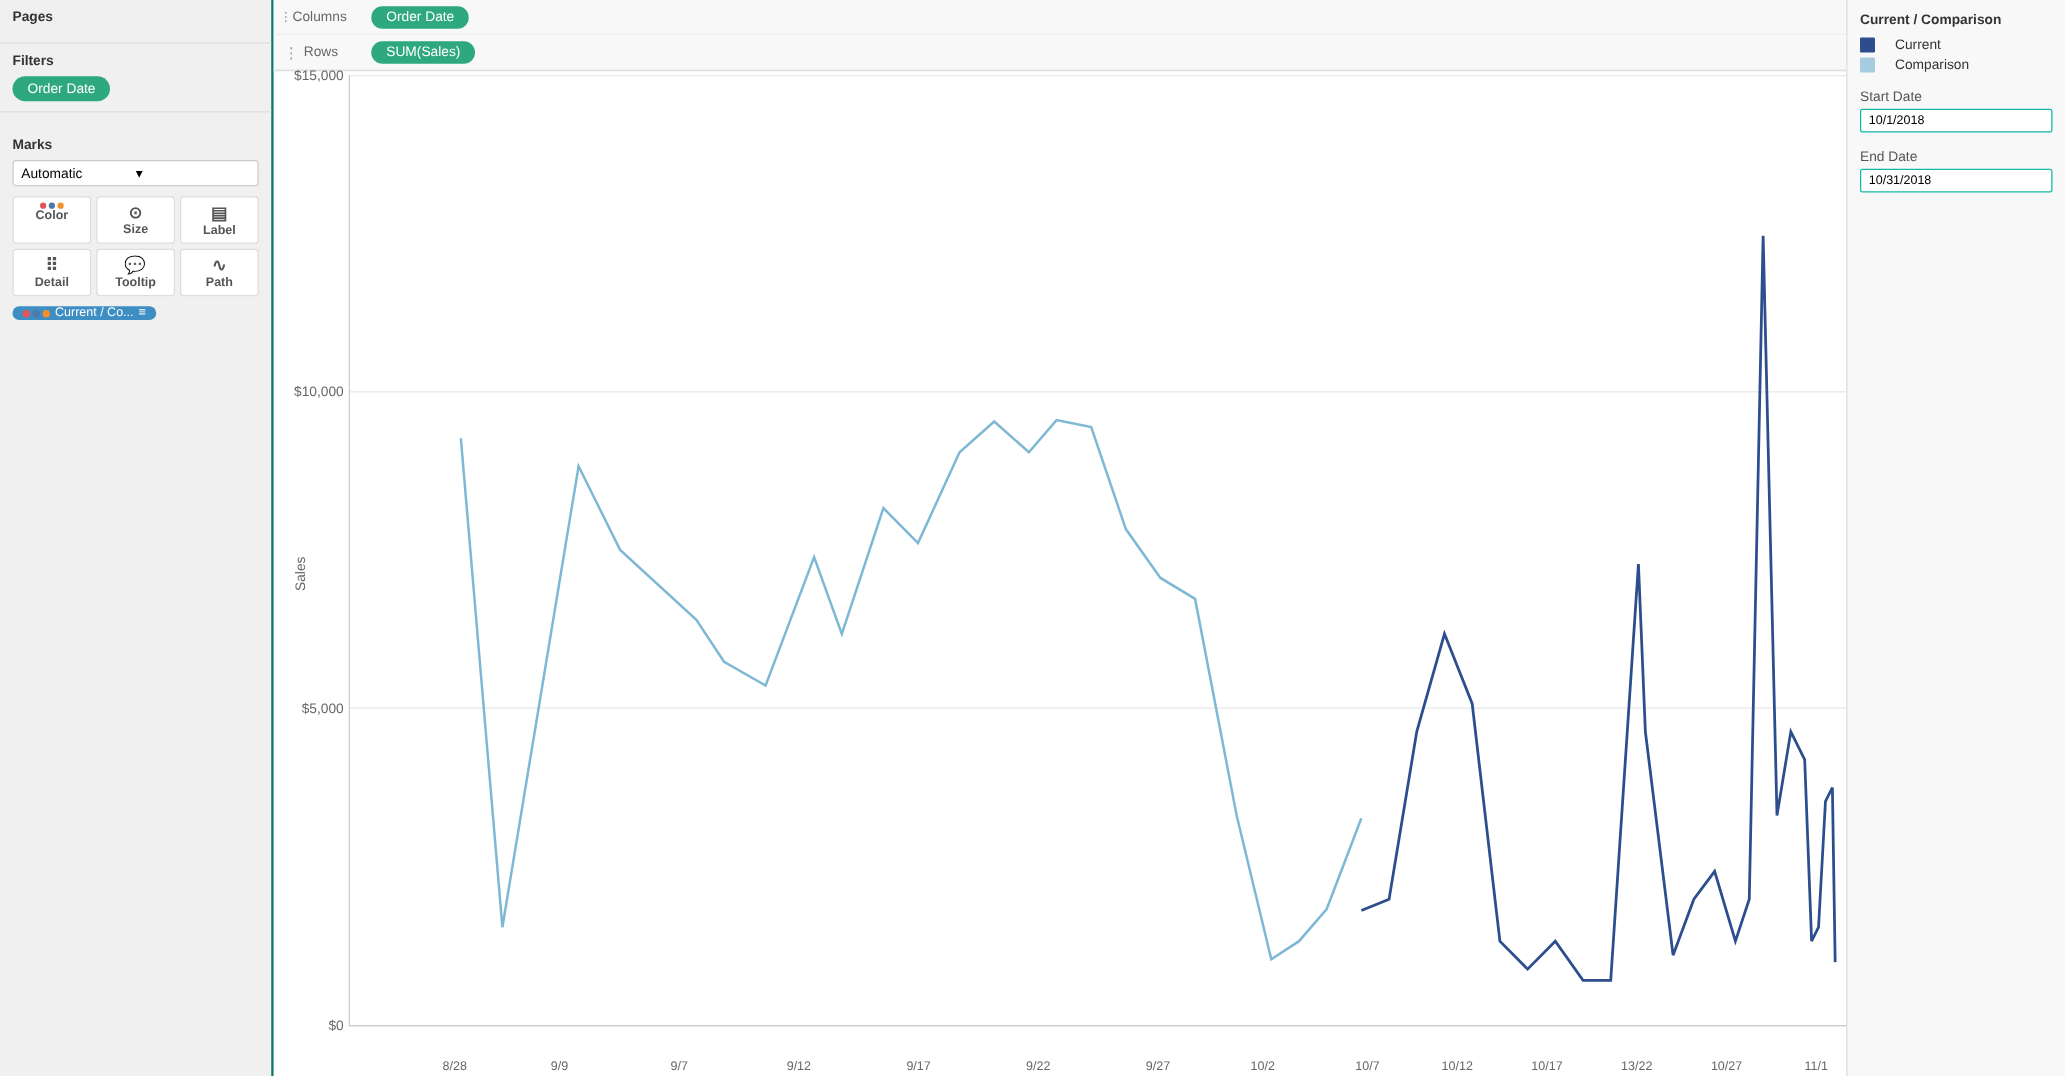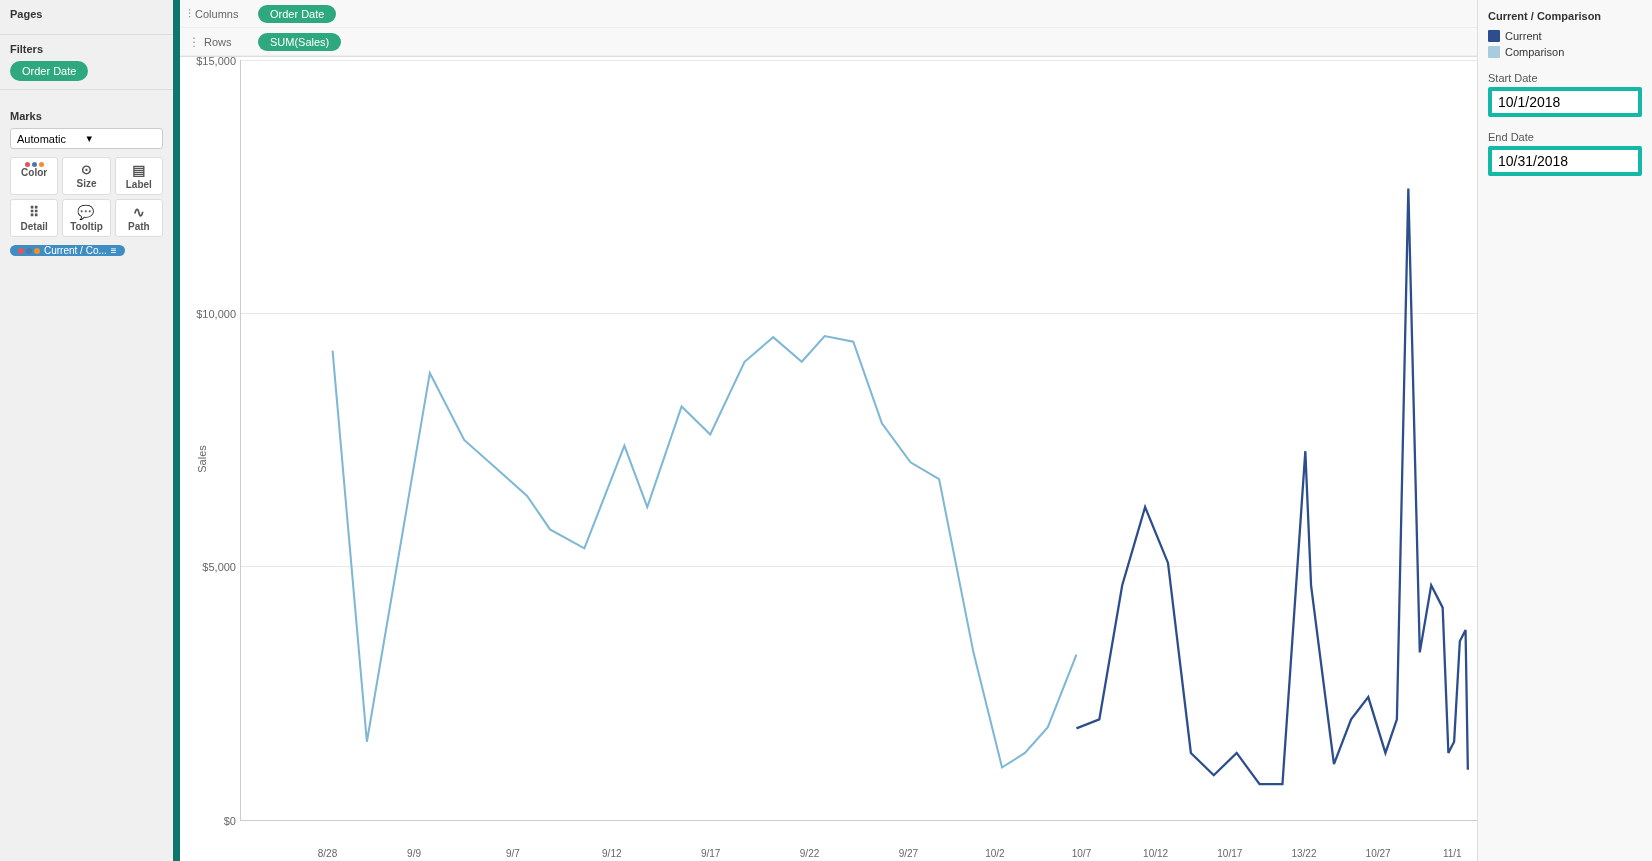--- a/index.html
+++ b/index.html
@@ -1,22 +1,22 @@
 <!DOCTYPE html>
 <html><head>
   <meta charset="utf-8">
   <style>
     * { box-sizing: border-box; margin: 0; padding: 0; }
     body { font-family: 'Segoe UI', Arial, sans-serif; font-size: 12px; background: #f5f5f5; display: flex; height: 861px; overflow: hidden; }
 
     
     .sidebar {
-      width: 180px;
+      width: 219px;
       background: #f0f0f0;
-      border-right: 7px solid #0f766e;
+      border-right: 2px solid #0f766e;
       display: flex;
       flex-direction: column;
       flex-shrink: 0;
     }
     .sidebar-section {
       padding: 8px 10px;
       border-bottom: 1px solid #ddd;
     }
     .sidebar-section-title {
       font-size: 11px;
@@ -209,43 +209,43 @@
     }
     .legend-title {
       font-size: 11px;
       font-weight: 600;
       color: #333;
       margin-bottom: 8px;
     }
     .legend-item {
       display: flex;
       align-items: center;
-      gap: 5px;
+      gap: 16px;
       margin-bottom: 4px;
       font-size: 11px;
       color: #333;
     }
     .legend-swatch {
       width: 12px;
       height: 12px;
       border-radius: 1px;
     }
     .param-section {
       margin-top: 14px;
     }
     .param-label {
       font-size: 11px;
       color: #555;
       margin-bottom: 3px;
     }
     .param-input {
       background: white;
-      border: 4px solid #14b8a6;
+      border: 1px solid #14b8a6;
       padding: 3px 6px;
-      font-size: 14px;
+      font-size: 10px;
       width: 100%;
       border-radius: 2px;
     }
   </style>
 </head>
 <body>
 
 <div class="sidebar">
   <div class="sidebar-section">
     <div class="sidebar-section-title">Pages</div>

